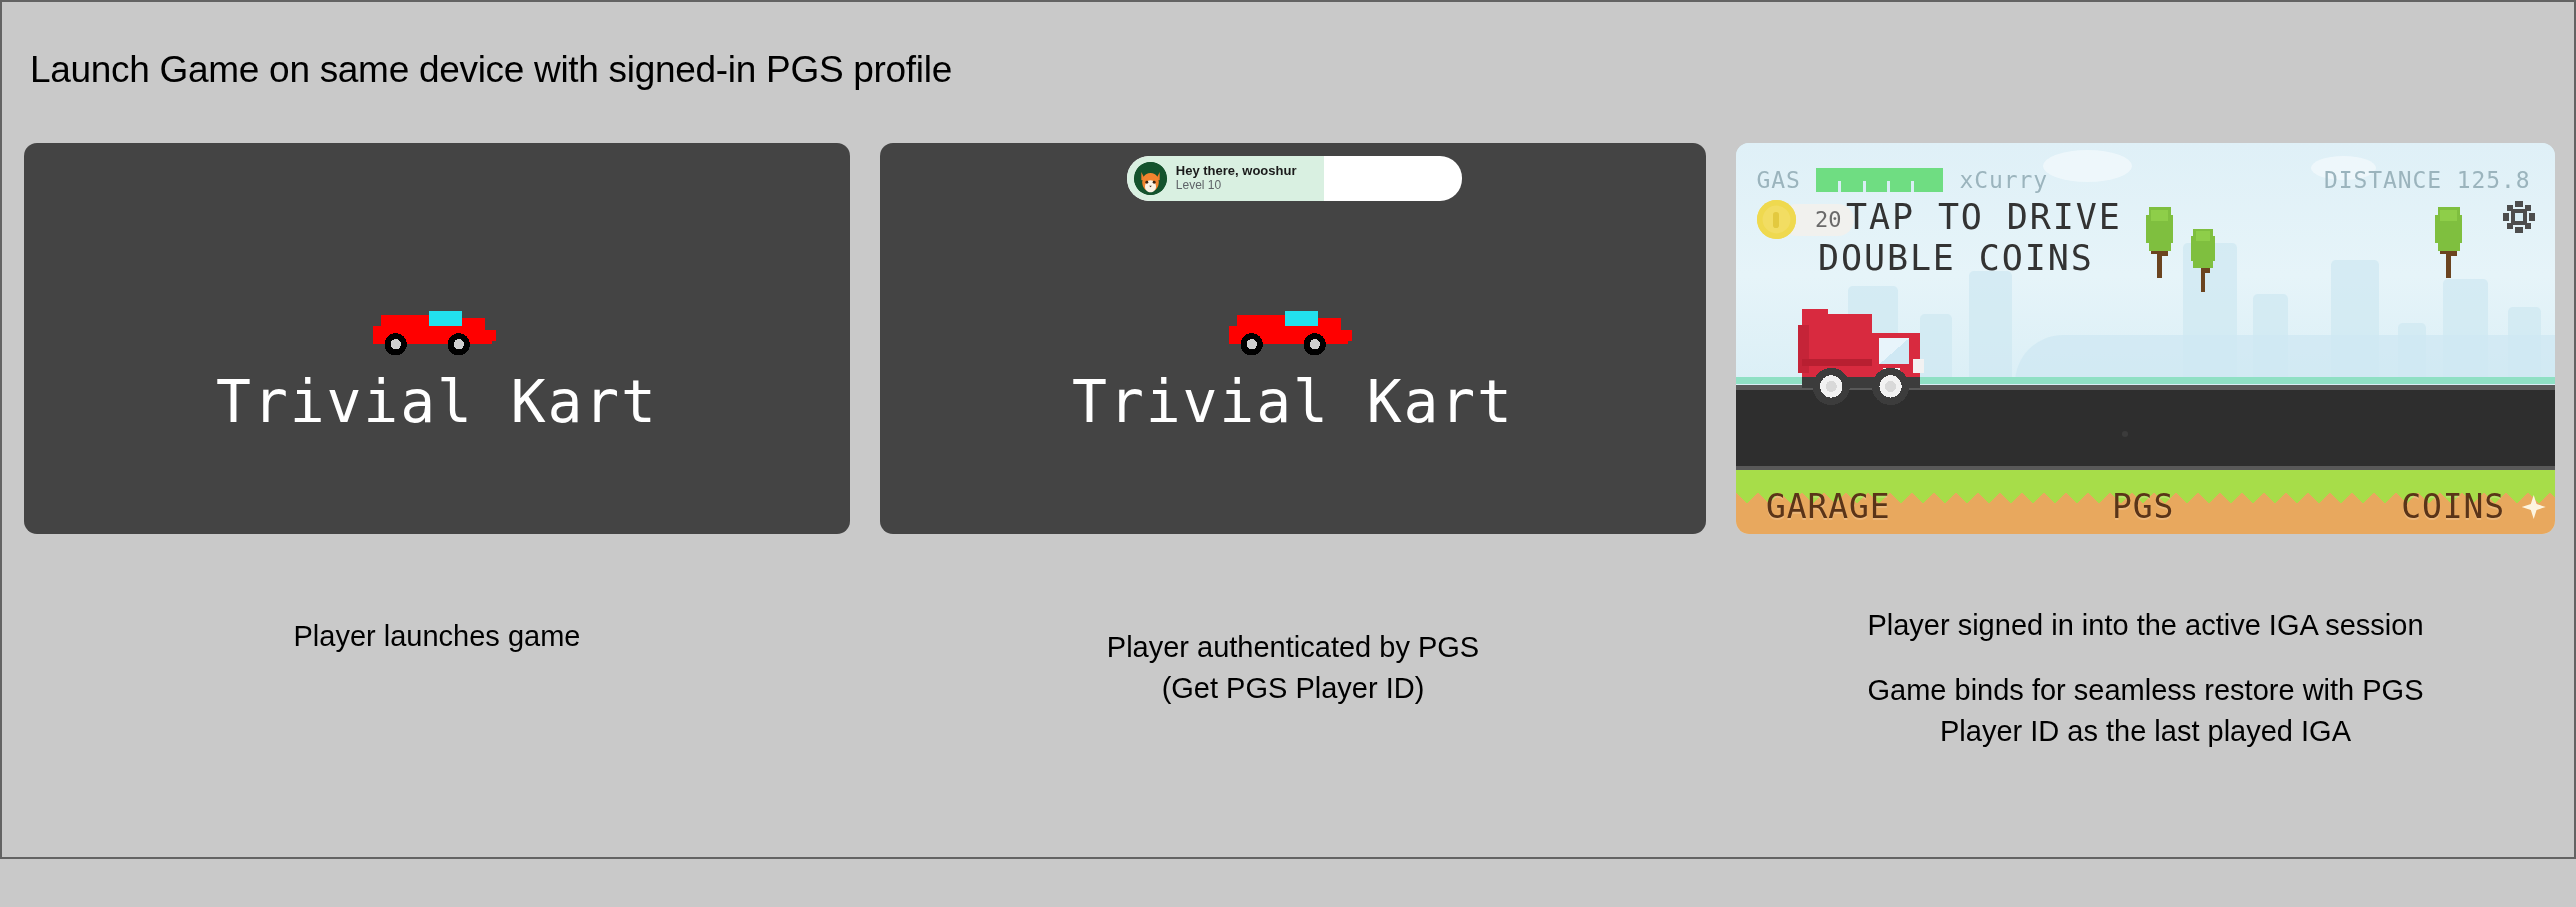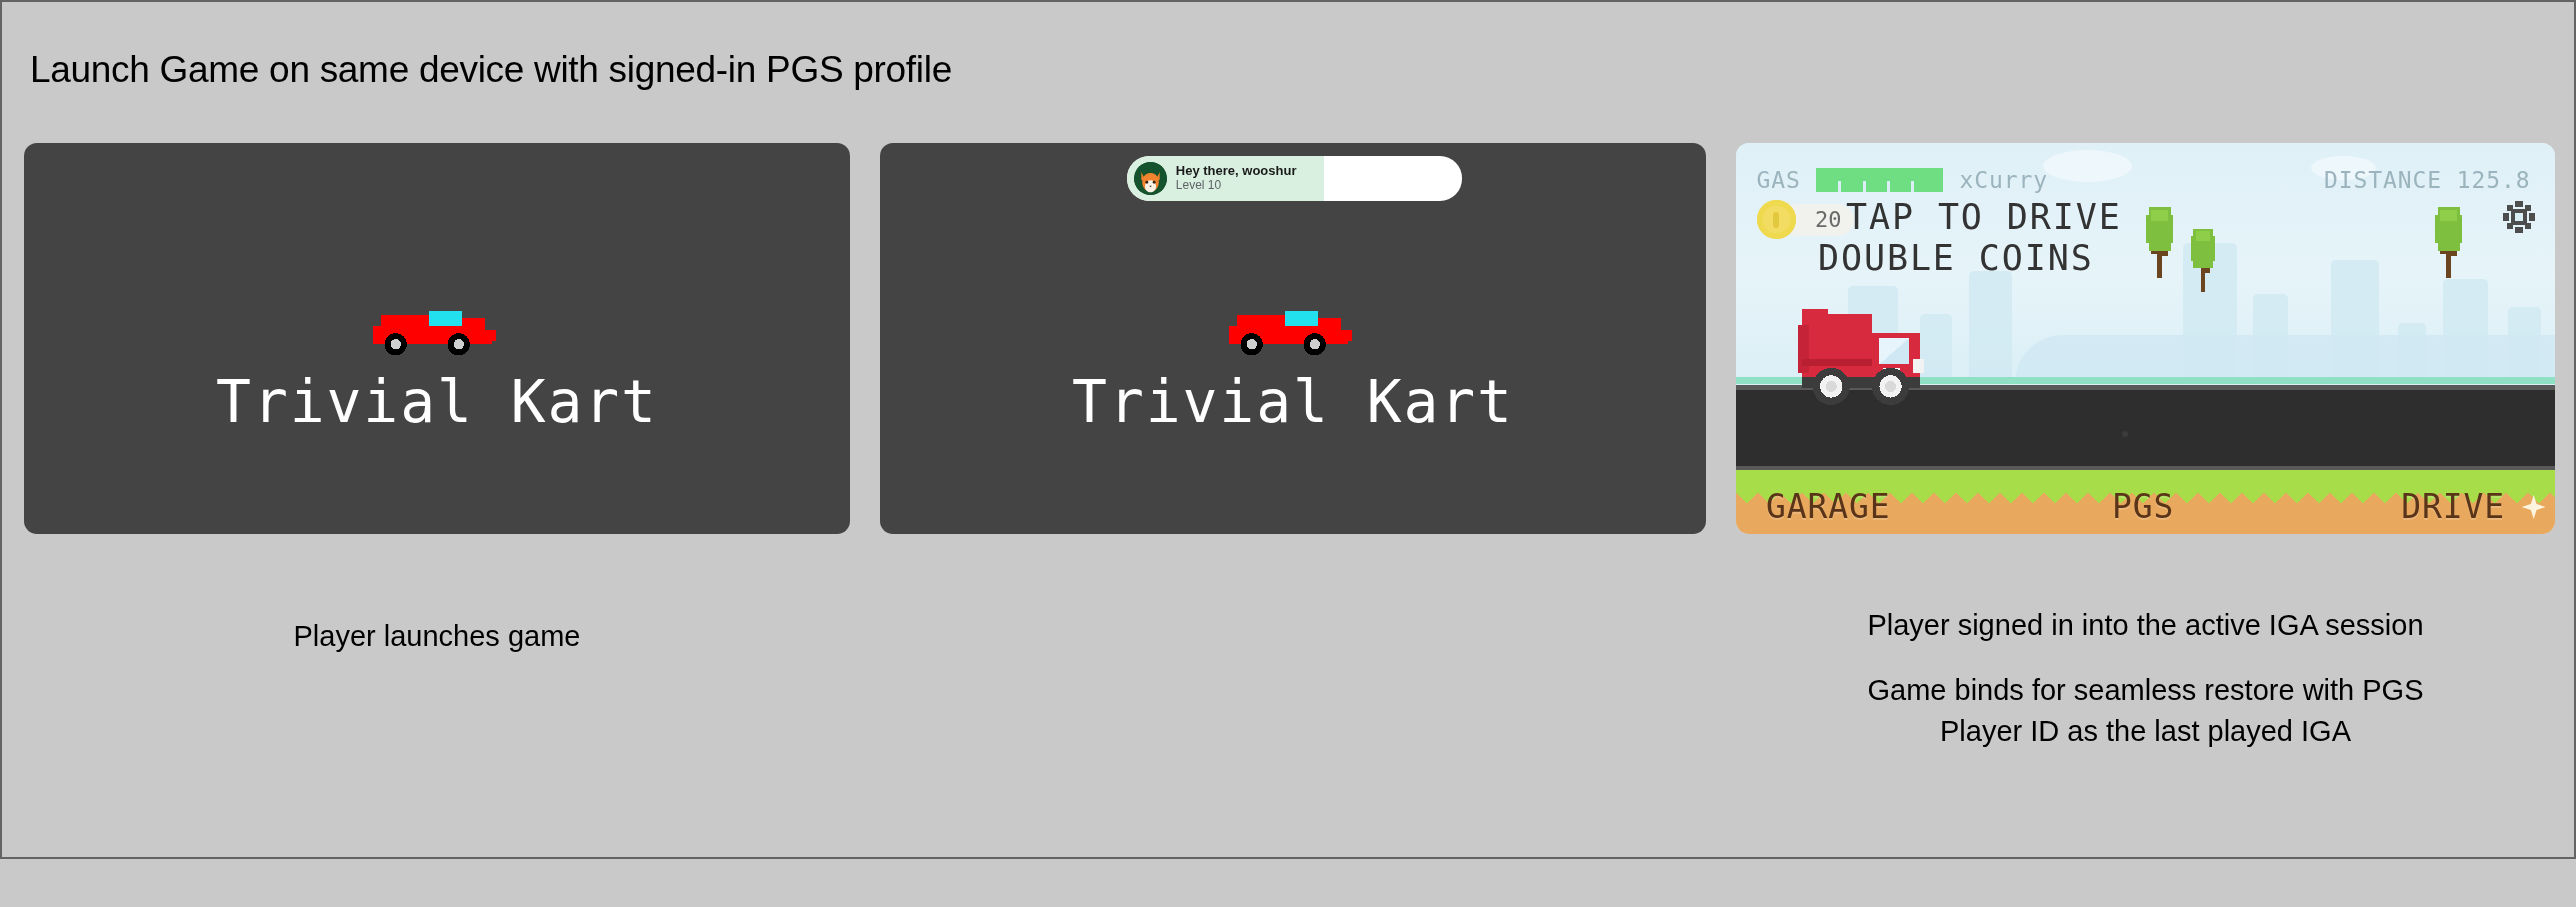--- a/index.html
+++ b/index.html
@@ -455,29 +455,33 @@
           <rect x="11" y="11" width="3" height="3"></rect>
           <path d="M4 4 h8 v8 h-8 z"></path>
         </g>
         <rect x="6" y="6" width="4" height="4" fill="#d9eef5"></rect>
       </svg>
     </div>
 
     <div id="bottom-nav">
       <div class="nav-item pixfont" id="nav-garage">GARAGE</div>
       <div class="nav-item pixfont" id="nav-pgs">PGS</div>
-      <div class="nav-item pixfont" id="nav-store">DRIVE</div>
+      <div class="nav-item pixfont" id="nav-store">COINS</div>
       <div id="store-sparkle"></div>
     </div>
   </div>
 
   <div class="caption" id="caption-1">
     <div>Player launches game</div>
   </div>
 
+  <div class="caption" id="caption-2">
+    <div>Player authenticated by PGS</div>
+    <div>(Get PGS Player ID)</div>
+  </div>
 
   <div class="caption" id="caption-3">
     <div>Player signed in into the active IGA session</div>
     <div class="caption-gap"></div>
     <div>Game binds for seamless restore with PGS</div>
     <div>Player ID as the last played IGA</div>
   </div>
 
 </div>
 

